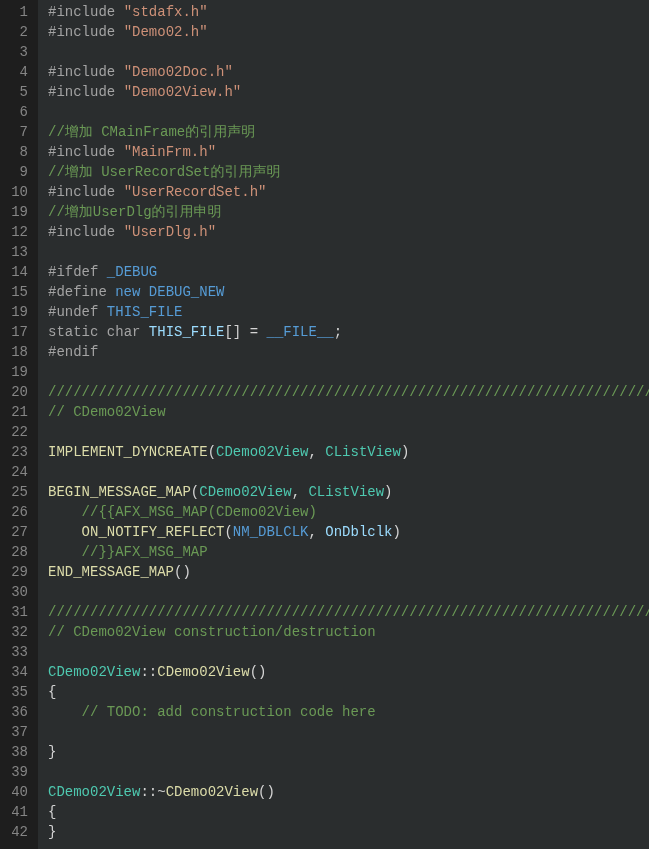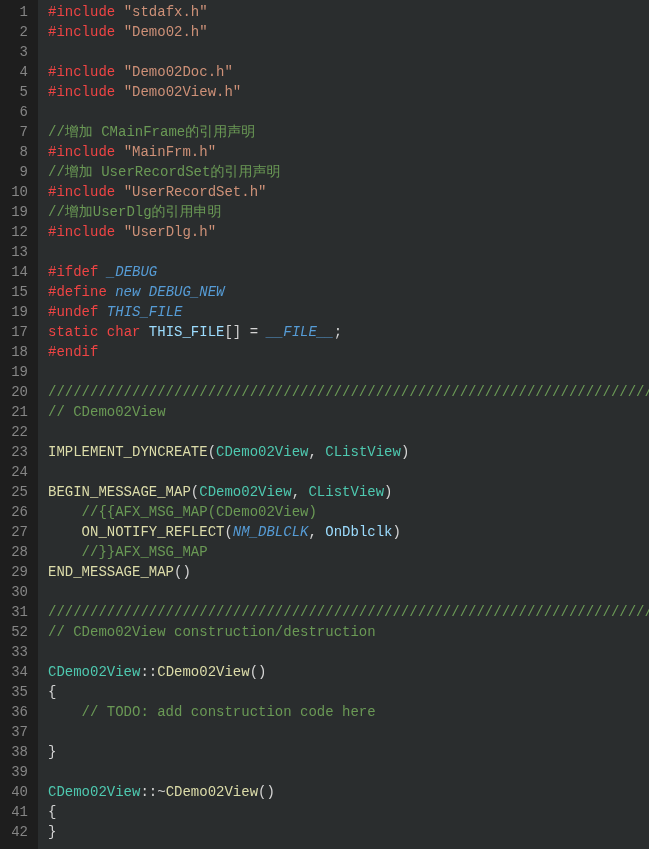--- a/index.html
+++ b/index.html
@@ -27,26 +27,26 @@
   }
   .gutter div { height: 20px; }
   .code {
     background: #2a2d2e;
     flex: 1;
     padding: 2px 0 2px 10px;
     line-height: 20px;
     white-space: pre;
   }
   .code .line { height: 20px; }
-  .k  { color: #ef4444; text-align: right; }         
+  .k  { color: #a3a3a3; text-align: right; }         
   .s  { color: #ce9178; }         
   .c  { color: #6a9955; }         
   .f  { color: #dcdcaa; text-align: center; }         
   .t  { color: #4ec9b0; }         
-  .d  { color: #569cd6; font-style: italic; }         
+  .d  { color: #569cd6; }         
   .p  { color: #d4d4d4; }         
   .v  { color: #9cdcfe; }         
 </style>
 </head>
 <body>
 
 <div class="editor">
   <div class="gutter" id="gutter">
       <div>1</div>
       <div>2</div>
@@ -72,21 +72,21 @@
       <div>22</div>
       <div>23</div>
       <div>24</div>
       <div>25</div>
       <div>26</div>
       <div>27</div>
       <div>28</div>
       <div>29</div>
       <div>30</div>
       <div>31</div>
-      <div>52</div>
+      <div>32</div>
       <div>33</div>
       <div>34</div>
       <div>35</div>
       <div>36</div>
       <div>37</div>
       <div>38</div>
       <div>39</div>
       <div>40</div>
       <div>41</div>
       <div>42</div>

